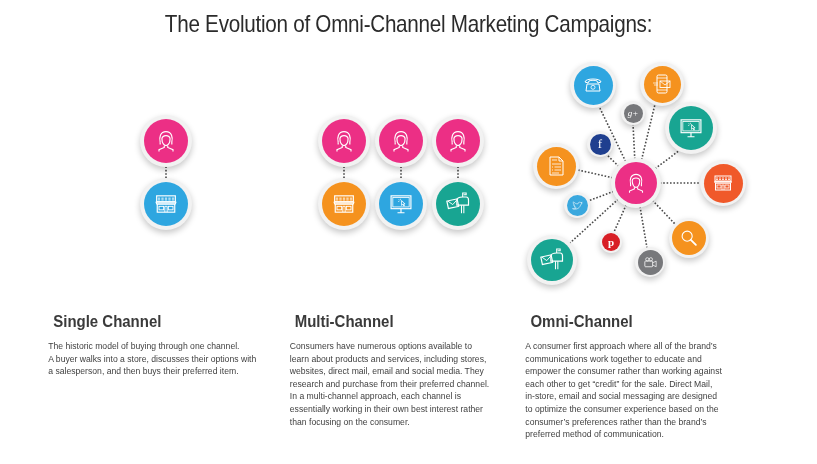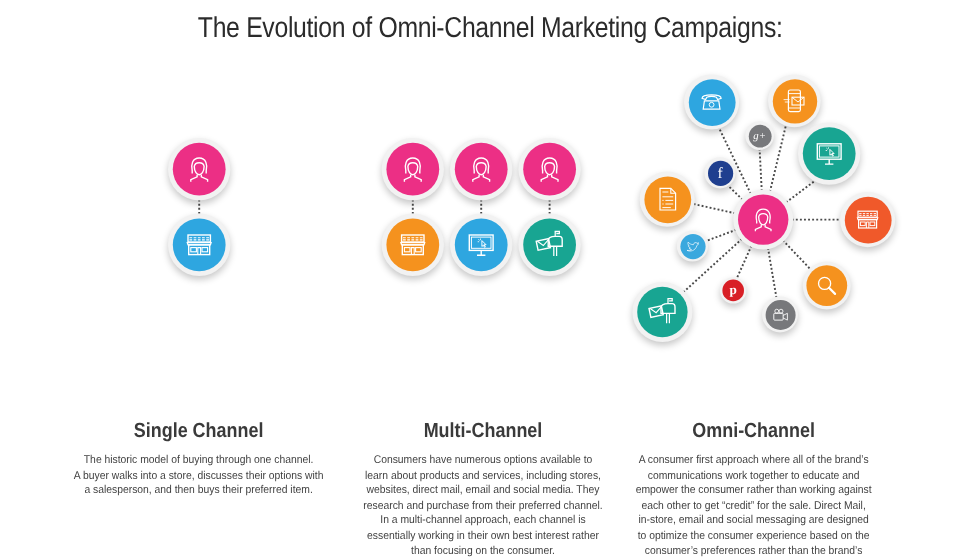--- a/index.html
+++ b/index.html
@@ -2,21 +2,21 @@
 <html><head>
 <meta charset="utf-8">
 <style>
   html, body { margin:0; padding:0; background:#ffffff; }
   body { width:817px; height:464px; position:relative; overflow:hidden; font-family:"Liberation Sans", sans-serif; }
   .title { position:absolute; left:0; top:10px; width:817px; text-align:center; font-family:"Liberation Sans Narrow","Liberation Sans", sans-serif; font-size:24px; color:#2b2b2b; letter-spacing:-0.3px; transform:scaleX(0.86); transform-origin:center; }
   .node { position:absolute; border-radius:50%; background:#f2f2f2; box-shadow:0 3px 6px rgba(0,0,0,0.22); display:flex; align-items:center; justify-content:center; }
   .node .inner { border-radius:50%; display:flex; align-items:center; justify-content:center; }
   .node svg { display:block; }
   svg.lines { position:absolute; left:0; top:0; }
-  .col { position:absolute; text-align:center; color:#3a3a3a;margin-top:37px; }
+  .col { position:absolute; text-align:left; color:#3a3a3a; }
   .col h2 { margin:0; font-family:"Liberation Sans", sans-serif; font-weight:bold; font-size:17px; color:#3a3a3a; transform:scaleX(0.88); }
   .col p { margin:8px 0 0 0; font-size:9.4px; line-height:12.6px; color:#3f3f3f; transform:scaleX(0.92); transform-origin:center top; }
 </style>
 </head>
 <body>
 
 <svg width="0" height="0" style="position:absolute">
   <defs>
     <symbol id="ic-person" viewBox="0 0 24 24">
       <path d="M7 13 C6 9 7 4 12 4 C17 4 18 9 17 13 L17 15 M7 13 L7 15" fill="none" stroke="#fff" stroke-width="1"></path>
@@ -283,21 +283,21 @@
     <span>Consumers have numerous options available to</span><br>
     <span>learn about products and services, including stores,</span><br>
     <span>websites, direct mail, email and social media. They</span><br>
     <span>research and purchase from their preferred channel.</span><br>
     <span>In a multi-channel approach, each channel is</span><br>
     <span>essentially working in their own best interest rather</span><br>
     <span>than focusing on the consumer.</span>
   </p>
 </div>
 
-<div class="col" style="left:499px;top:312px;width:258px;">
+<div class="col" style="left:515px;top:312px;width:258px;">
   <h2>Omni-Channel</h2>
   <p>
     <span>A consumer first approach where all of the brand’s</span><br>
     <span>communications work together to educate and</span><br>
     <span>empower the consumer rather than working against</span><br>
     <span>each other to get “credit” for the sale. Direct Mail,</span><br>
     <span>in-store, email and social messaging are designed</span><br>
     <span>to optimize the consumer experience based on the</span><br>
     <span>consumer’s preferences rather than the brand’s</span><br>
     <span>preferred method of communication.</span>

